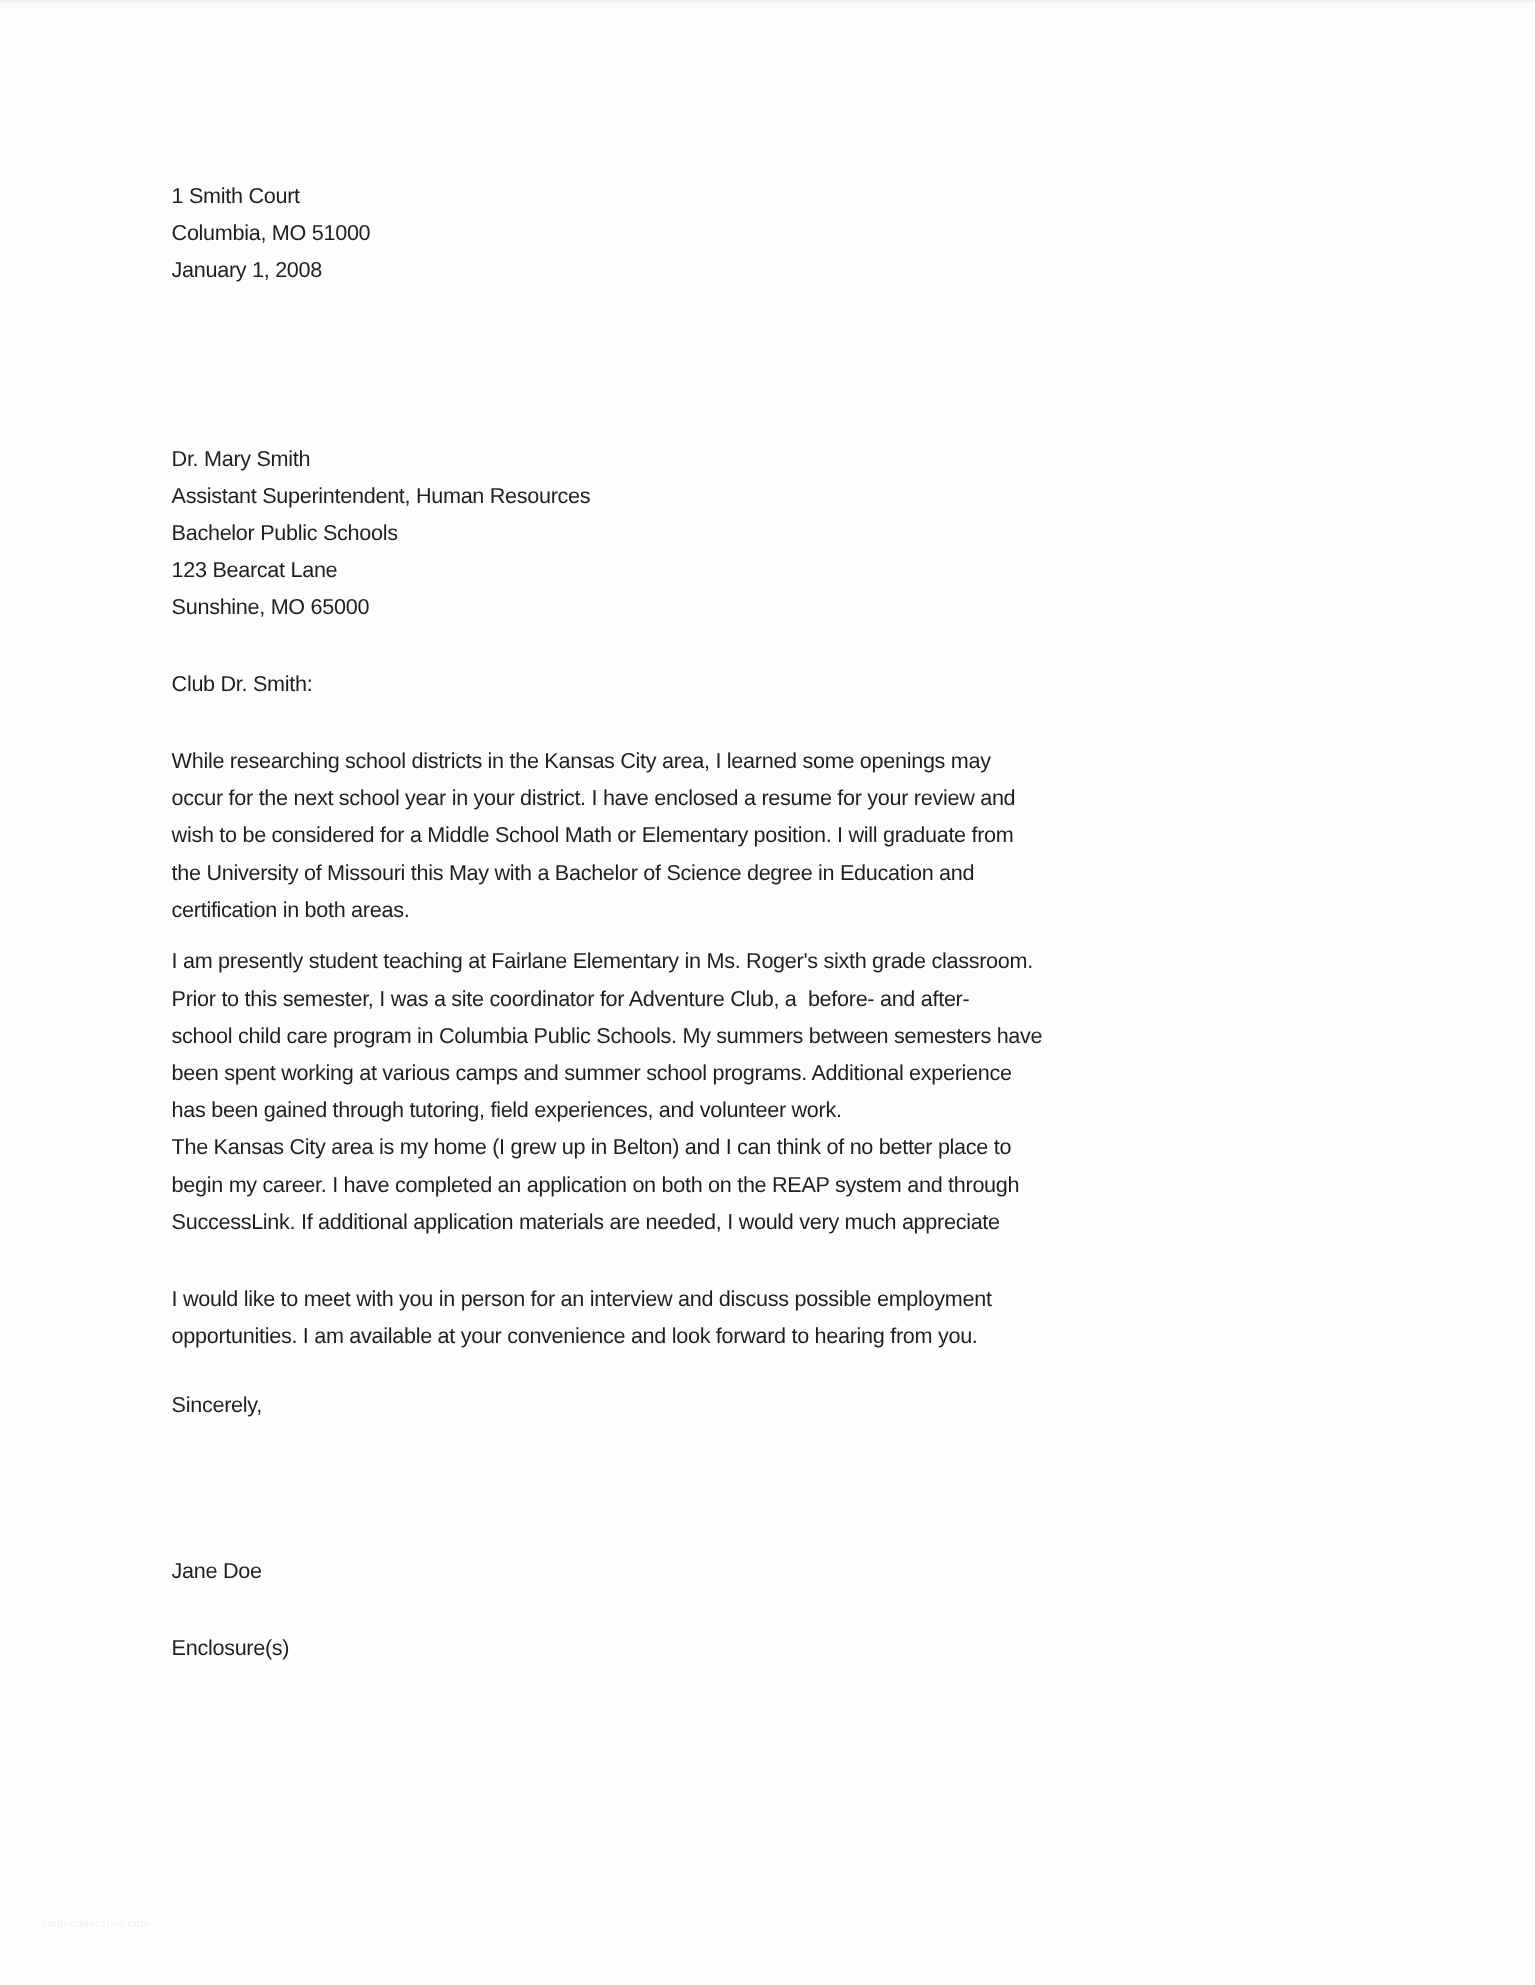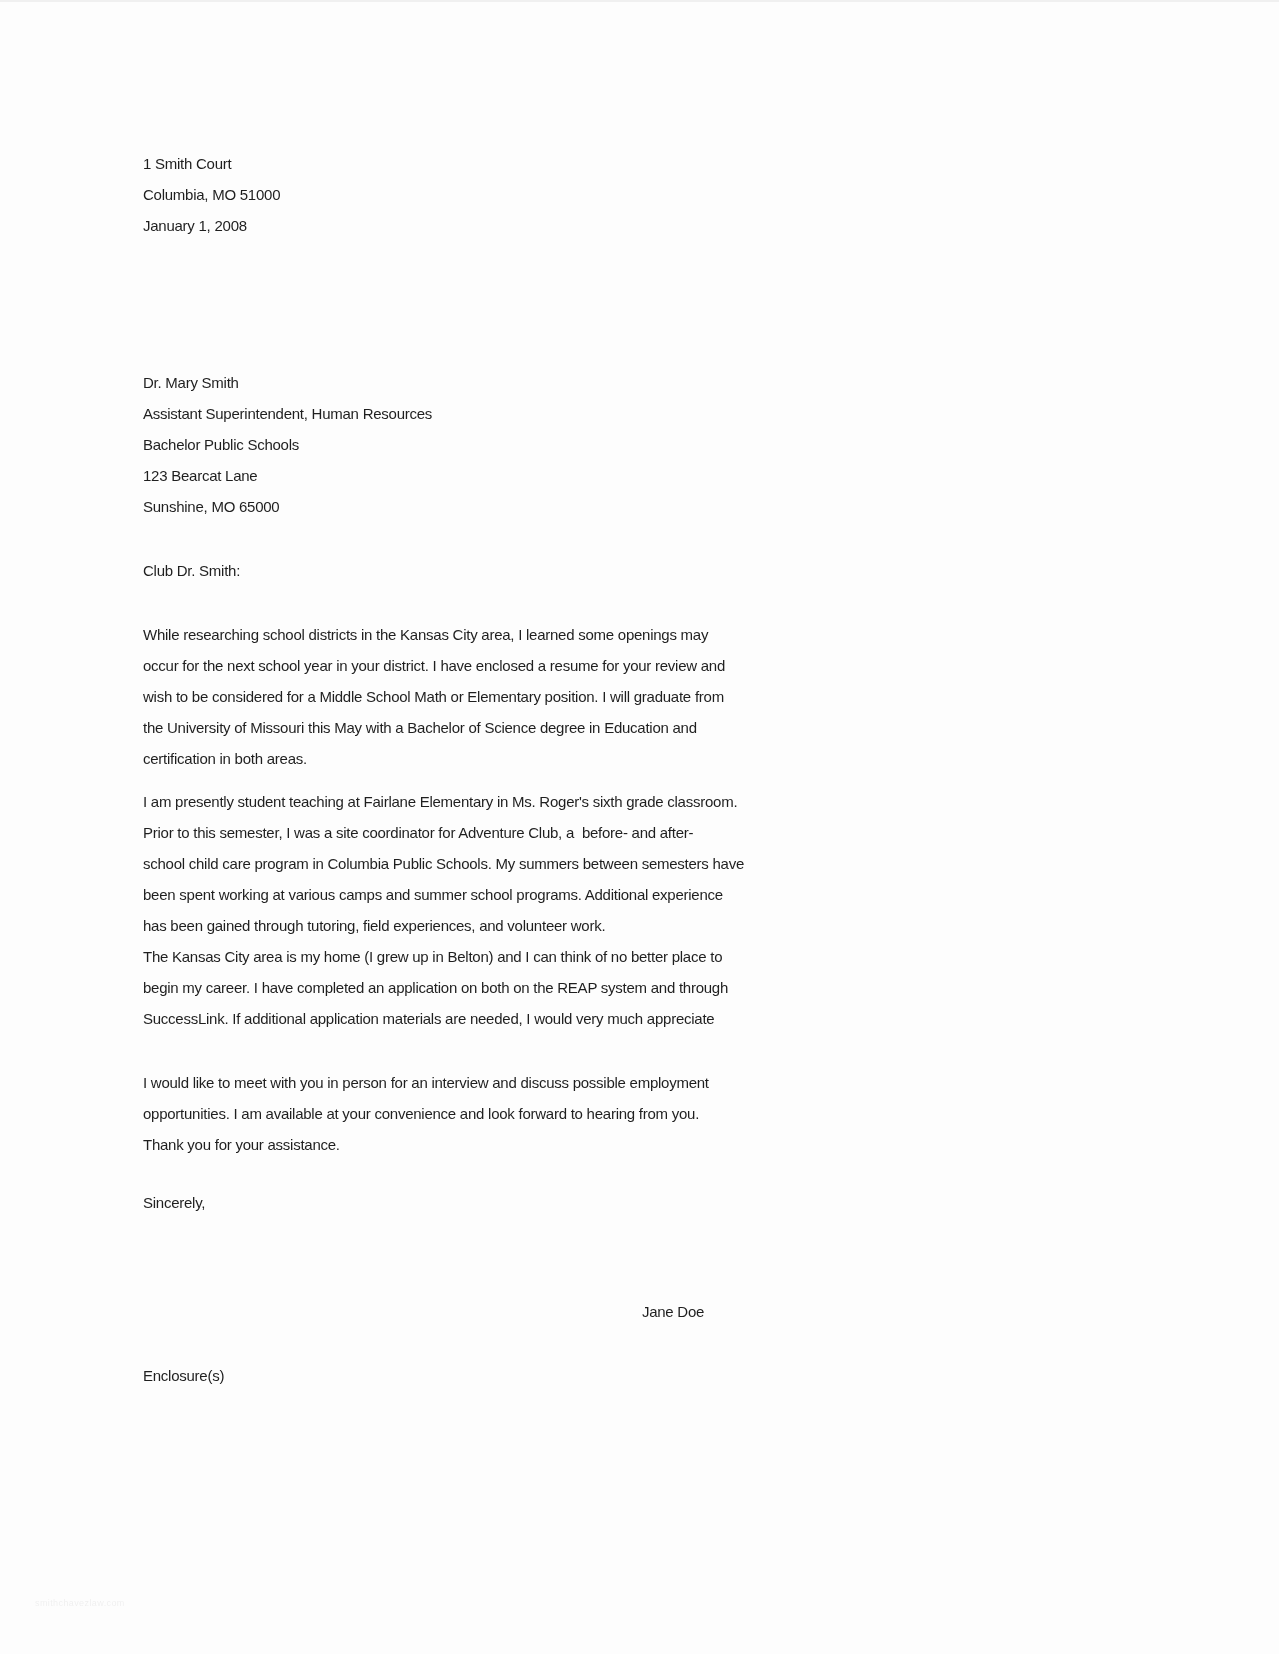--- a/index.html
+++ b/index.html
@@ -21,35 +21,35 @@
     position: absolute;
     top: 0; left: 0; right: 0;
     height: 2px;
     background: #f0f0f0;
   }
   .letter {
     position: absolute;
     left: 143px;
     top: 148px;
     width: 1060px;
-    font-size: 15px;
+    font-size: 18px;
     line-height: 31px;
     letter-spacing: -0.25px;
   }
   .line {
     white-space: pre;
   }
   .block-recipient   { margin-top: 126px; }
   .block-salutation  { margin-top: 33px; }
   .para-1            { margin-top: 33px; }
   .para-2            { margin-top: 12px; }
   .para-3            { }
   .para-4            { margin-top: 33px; }
   .block-closing     { margin-top: 27px; }
-  .block-signature   { margin-top: 78px; text-align: center; }
+  .block-signature   { margin-top: 107px; }
   .block-enclosure   { margin-top: 33px; }
   .watermark {
     position: absolute;
     left: 35px;
     top: 1598px;
     font-size: 9px;
     line-height: 11px;
     letter-spacing: 0.4px;
     color: rgba(0,0,0,0.06);
     filter: blur(0.4px);
@@ -99,21 +99,20 @@
 
     <div class="para-3">
       <div class="line">The Kansas City area is my home (I grew up in Belton) and I can think of no better place to</div>
       <div class="line">begin my career. I have completed an application on both on the REAP system and through</div>
       <div class="line">SuccessLink. If additional application materials are needed, I would very much appreciate</div>
     </div>
 
     <div class="para-4">
       <div class="line">I would like to meet with you in person for an interview and discuss possible employment</div>
       <div class="line">opportunities. I am available at your convenience and look forward to hearing from you.</div>
-      <div class="line">Thank you for your assistance.</div>
     </div>
 
     <div class="block-closing">
       <div class="line">Sincerely,</div>
     </div>
 
     <div class="block-signature">
       <div class="line">Jane Doe</div>
     </div>
 

